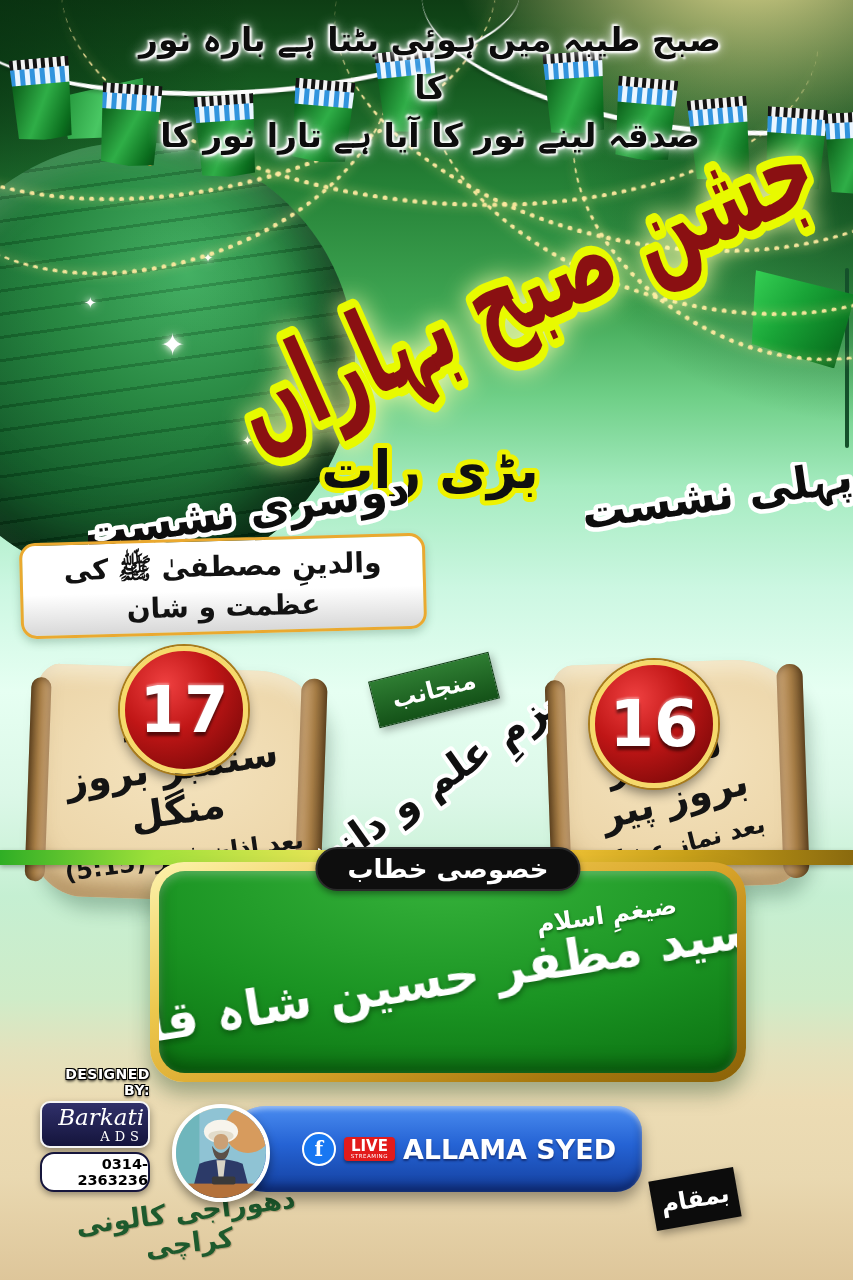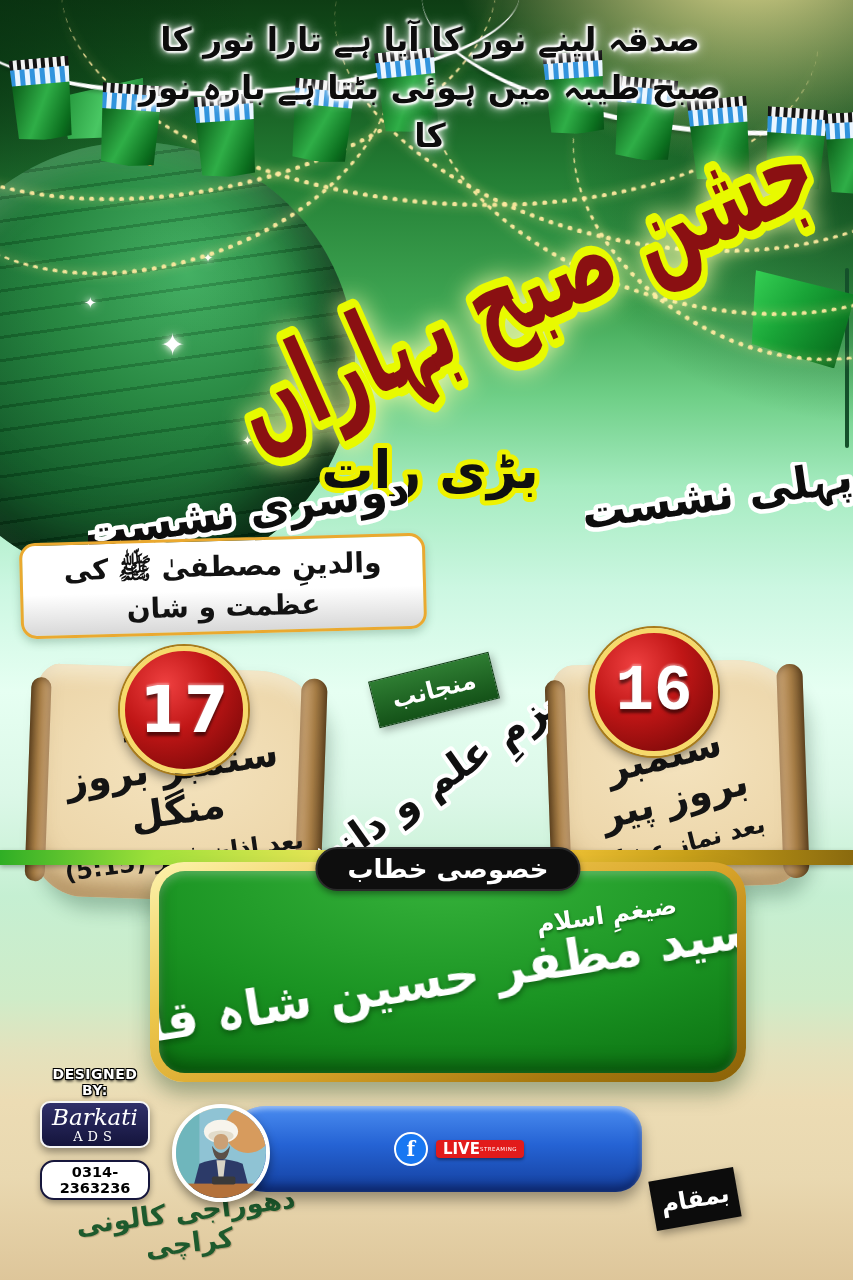--- a/index.html
+++ b/index.html
@@ -94,40 +94,40 @@
   .gbanner-in{position:relative;width:100%;height:100%;border-radius:26px;
     background:radial-gradient(120% 150% at 50% 0%, #37b33c 0%, #1a9322 45%, #0d7413 75%, #0a6410 100%);
     box-shadow:inset 0 4px 10px rgba(255,255,255,.28), inset 0 -10px 16px rgba(0,40,0,.45);}
   .kpill{position:absolute;top:-24px;left:50%;transform:translateX(-50%);background:#0e0e0e;color:#fff;
     border-radius:24px;padding:5px 30px;font-size:26px;font-weight:bold;direction:rtl;white-space:nowrap;
     box-shadow:0 3px 6px rgba(0,0,0,.4);border:2px solid #2a2a2a;}
   .honorific{position:absolute;top:30px;right:60px;transform:rotate(-8deg);color:#fff;font-size:24px;
     font-weight:bold;direction:rtl;text-shadow:0 2px 3px rgba(0,40,0,.5);}
   .name-svg{position:absolute;inset:0;width:100%;height:100%;}
   
-  .designer{left:40px;top:1066px;width:110px;z-index:8;text-align:center;}
+  .designer{left:40px;top:1066px;width:110px;z-index:8;text-align:right;}
   .designer-heading{color:#fff;font-size:14px;font-weight:bold;letter-spacing:.5px;
     text-shadow:-1px -1px 0 #000,1px -1px 0 #000,-1px 1px 0 #000,1px 1px 0 #000,0 2px 3px #000;}
   .designer-card{margin-top:3px;background:linear-gradient(180deg,#30306a,#14143c);border:2px solid #f5f5f5;
     border-radius:10px;padding:2px 4px;box-shadow:0 4px 8px rgba(0,0,0,.4);}
   .designer-brand{font-family:"DejaVu Serif",serif;font-style:italic;font-size:23px;color:#fff;line-height:1.05;}
   .designer-sub{font-family:"DejaVu Serif",serif;font-size:13px;color:#fff;letter-spacing:5px;}
-  .designer-phone{margin-top:12px;background:#fff;border:2px solid #16163c;border-radius:14px;
+  .designer-phone{margin-top:4px;background:#fff;border:2px solid #16163c;border-radius:14px;
     color:#000;font-size:14.5px;font-weight:bold;padding:2px 0;box-shadow:0 3px 6px rgba(0,0,0,.35);}
   .photo{left:172px;top:1104px;width:90px;height:90px;border-radius:50%;border:4px solid #fff;z-index:9;
     overflow:hidden;box-shadow:0 5px 10px rgba(0,0,0,.4);}
   .bbanner{left:224px;top:1106px;width:418px;height:86px;z-index:8;border-radius:42px 26px 26px 42px;
     background:linear-gradient(180deg,#4a8cf0 0%,#2563d4 45%,#143f9e 100%);
     box-shadow:inset 0 3px 5px rgba(255,255,255,.45), inset 0 -7px 10px rgba(0,0,30,.4), 0 8px 14px rgba(0,0,0,.35);
     display:flex;flex-direction:column;align-items:center;justify-content:center;padding-left:52px;box-sizing:border-box;}
   .brow{display:flex;align-items:center;gap:8px;}
   .fb{width:30px;height:30px;border-radius:50%;background:#1877f2;border:2px solid #fff;
     display:flex;align-items:center;justify-content:center;color:#fff;font-weight:bold;font-size:20px;
     font-family:"DejaVu Serif",serif;}
-  .live{background:#e21b1b;border-radius:4px;padding:2px 7px 1px;display:flex;flex-direction:row;
+  .live{background:#e21b1b;border-radius:4px;padding:2px 7px 1px;display:flex;flex-direction:column;
     align-items:center;line-height:1;box-shadow:0 2px 3px rgba(0,0,0,.4);}
   .live-main{color:#fff;font-weight:bold;font-size:15px;}
   .live-sub{color:#fff;font-size:5.5px;letter-spacing:.5px;}
   .ben1{color:#fff;font-size:27px;font-weight:800;text-shadow:0 2px 2px rgba(0,0,40,.45);}
   .ben2{color:#fff;font-size:30px;font-weight:800;letter-spacing:.5px;text-shadow:0 2px 2px rgba(0,0,40,.45);}
   .venue-label{left:652px;top:1174px;width:86px;height:50px;z-index:7;background:#0c0c0c;transform:rotate(-10deg);
     display:flex;align-items:center;justify-content:center;color:#fff;font-size:24px;font-weight:bold;
     direction:rtl;box-shadow:2px 4px 8px rgba(0,0,0,.35);}
   .venue-name{left:290px;top:1190px;width:530px;z-index:6;direction:rtl;text-align:left;white-space:nowrap;
     color:#1d5a2d;font-size:60px;font-weight:800;text-shadow:1px 2px 2px rgba(60,40,10,.35);}
@@ -169,22 +169,22 @@
   <div class="abs flag" style="left:196px;top:95px;transform:rotate(-4deg);"></div>
   <div class="abs flag" style="left:292px;top:80px;transform:rotate(5deg);"></div>
   <div class="abs flag" style="left:378px;top:50px;transform:rotate(-6deg);"></div>
   <div class="abs flag" style="left:545px;top:52px;transform:rotate(-4deg);"></div>
   <div class="abs flag" style="left:615px;top:78px;transform:rotate(5deg);"></div>
   <div class="abs flag" style="left:690px;top:98px;transform:rotate(-5deg);"></div>
   <div class="abs flag" style="left:765px;top:108px;transform:rotate(4deg);"></div>
   <div class="abs flag" style="left:826px;top:112px;transform:rotate(-3deg);"></div>
 
   <div class="abs poetry">
+    <div>صبح طیبہ میں ہوئی بٹتا ہے بارہ نور کا</div>
     <div>صدقہ لینے نور کا آیا ہے تارا نور کا</div>
-    <div>صبح طیبہ میں ہوئی بٹتا ہے بارہ نور کا</div>
   </div>
 
   <svg class="abs title-svg" viewBox="0 0 640 392">
     <g transform="translate(330 225) rotate(-24)">
       <text x="0" y="0" text-anchor="middle" font-size="118" font-weight="bold" fill="#8a1012" stroke="#e8fa00" stroke-width="18" stroke-linejoin="round" paint-order="stroke" direction="rtl" textLength="620" lengthAdjust="spacingAndGlyphs">جشن صبح بہاراں</text>
     </g>
   </svg>
 
   <svg class="abs bari-svg" viewBox="0 0 400 86">
     <text x="200" y="60" text-anchor="middle" font-size="52" font-weight="bold" fill="#101010" stroke="#eef200" stroke-width="10" stroke-linejoin="round" paint-order="stroke" direction="rtl">بڑی رات</text>
@@ -205,21 +205,21 @@
     <span>والدینِ مصطفیٰ ﷺ کی عظمت و شان</span>
   </div>
 
   <div class="abs scroll" style="left:552px;top:662px;width:250px;height:226px;transform:rotate(-2deg);">
     <div class="scroll-text" style="left:12px;top:34px;width:210px;transform:rotate(-12deg);">
       <div style="font-size:30px;letter-spacing:2px;">2024</div>
       <div style="font-size:38px;margin-top:2px;">ستمبر بروز پیر</div>
       <div style="font-size:24px;margin-top:10px;">بعد نماز عشاء</div>
     </div>
   </div>
-  <div class="abs day-badge" style="left:590px;top:628px;font-family:Liberation Mono, monospace;">
+  <div class="abs day-badge" style="left:590px;top:660px;">
     <span>16</span>
   </div>
 
   <div class="abs scroll" style="left:32px;top:668px;width:288px;height:232px;transform:rotate(2deg);">
     <div class="scroll-text" style="left:18px;top:40px;width:250px;transform:rotate(-10deg);">
       <div style="font-size:30px;letter-spacing:2px;">2024</div>
       <div style="font-size:38px;margin-top:2px;">ستمبر بروز منگل</div>
       <div style="font-size:24px;margin-top:10px;">بعد اذانِ فجر (5:15)</div>
     </div>
   </div>
@@ -279,20 +279,21 @@
 
   <div class="abs bbanner">
     <div class="brow">
       <div class="fb">
         <span>f</span>
       </div>
       <div class="live">
         <span class="live-main">LIVE</span>
         <span class="live-sub">STREAMING</span>
       </div>
+      <div class="ben1">ALLAMA SYED</div>
     </div>
   </div>
 
   <div class="abs venue-label">
     <span>بمقام</span>
   </div>
   <div class="abs venue-city">دھوراجی کالونی کراچی</div>
 
 </div>
 

